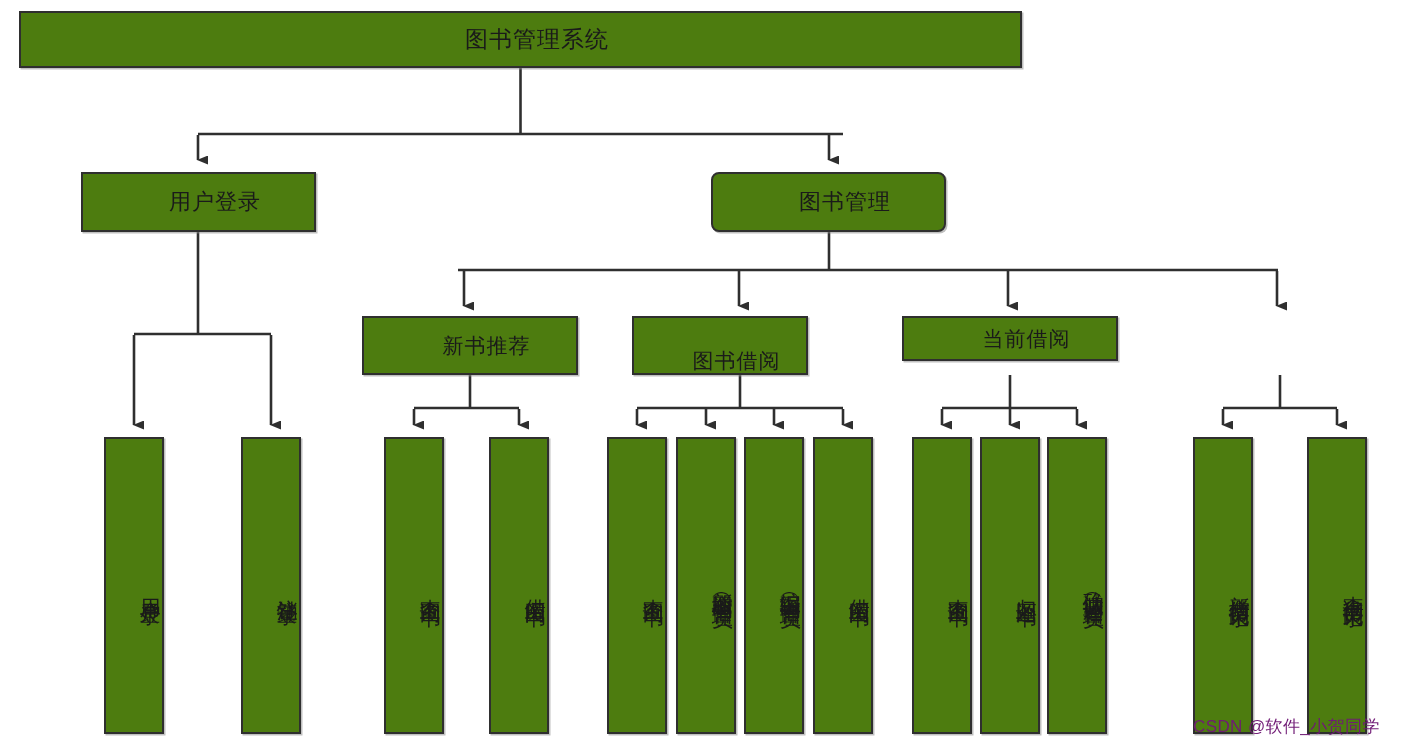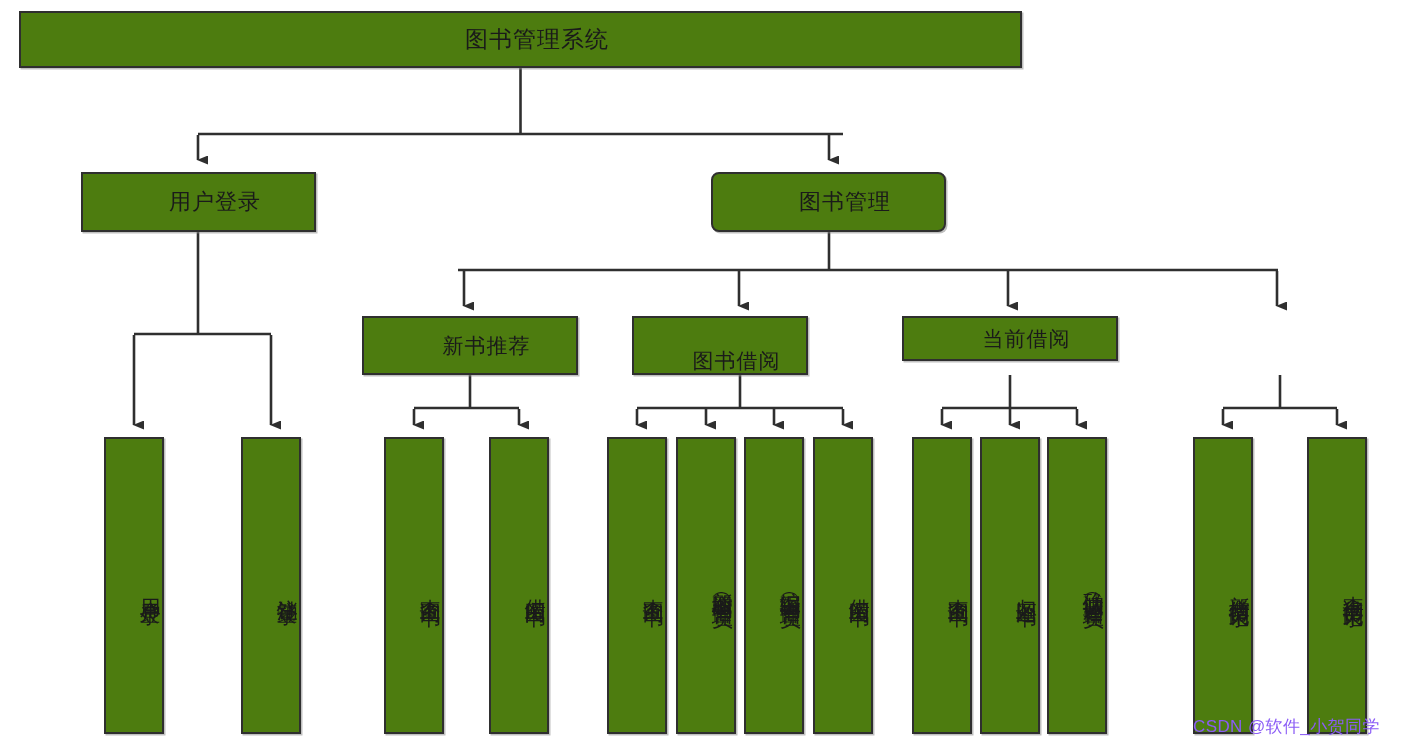--- a/index.html
+++ b/index.html
@@ -67,21 +67,21 @@
   .leaf-inner {
     width: 100%;
     height: 100%;
     display: flex;
     align-items: center;
     justify-content: center;
   }
   .watermark {
     position: absolute;
     font-size: 17px;
-    color: #8b5cf6;
+    color: #701a75;
     white-space: nowrap;
     letter-spacing: 0.4px;
     user-select: none;
   }
 </style>
 </head>
 <body>
 
 <div id="canvas">
 

